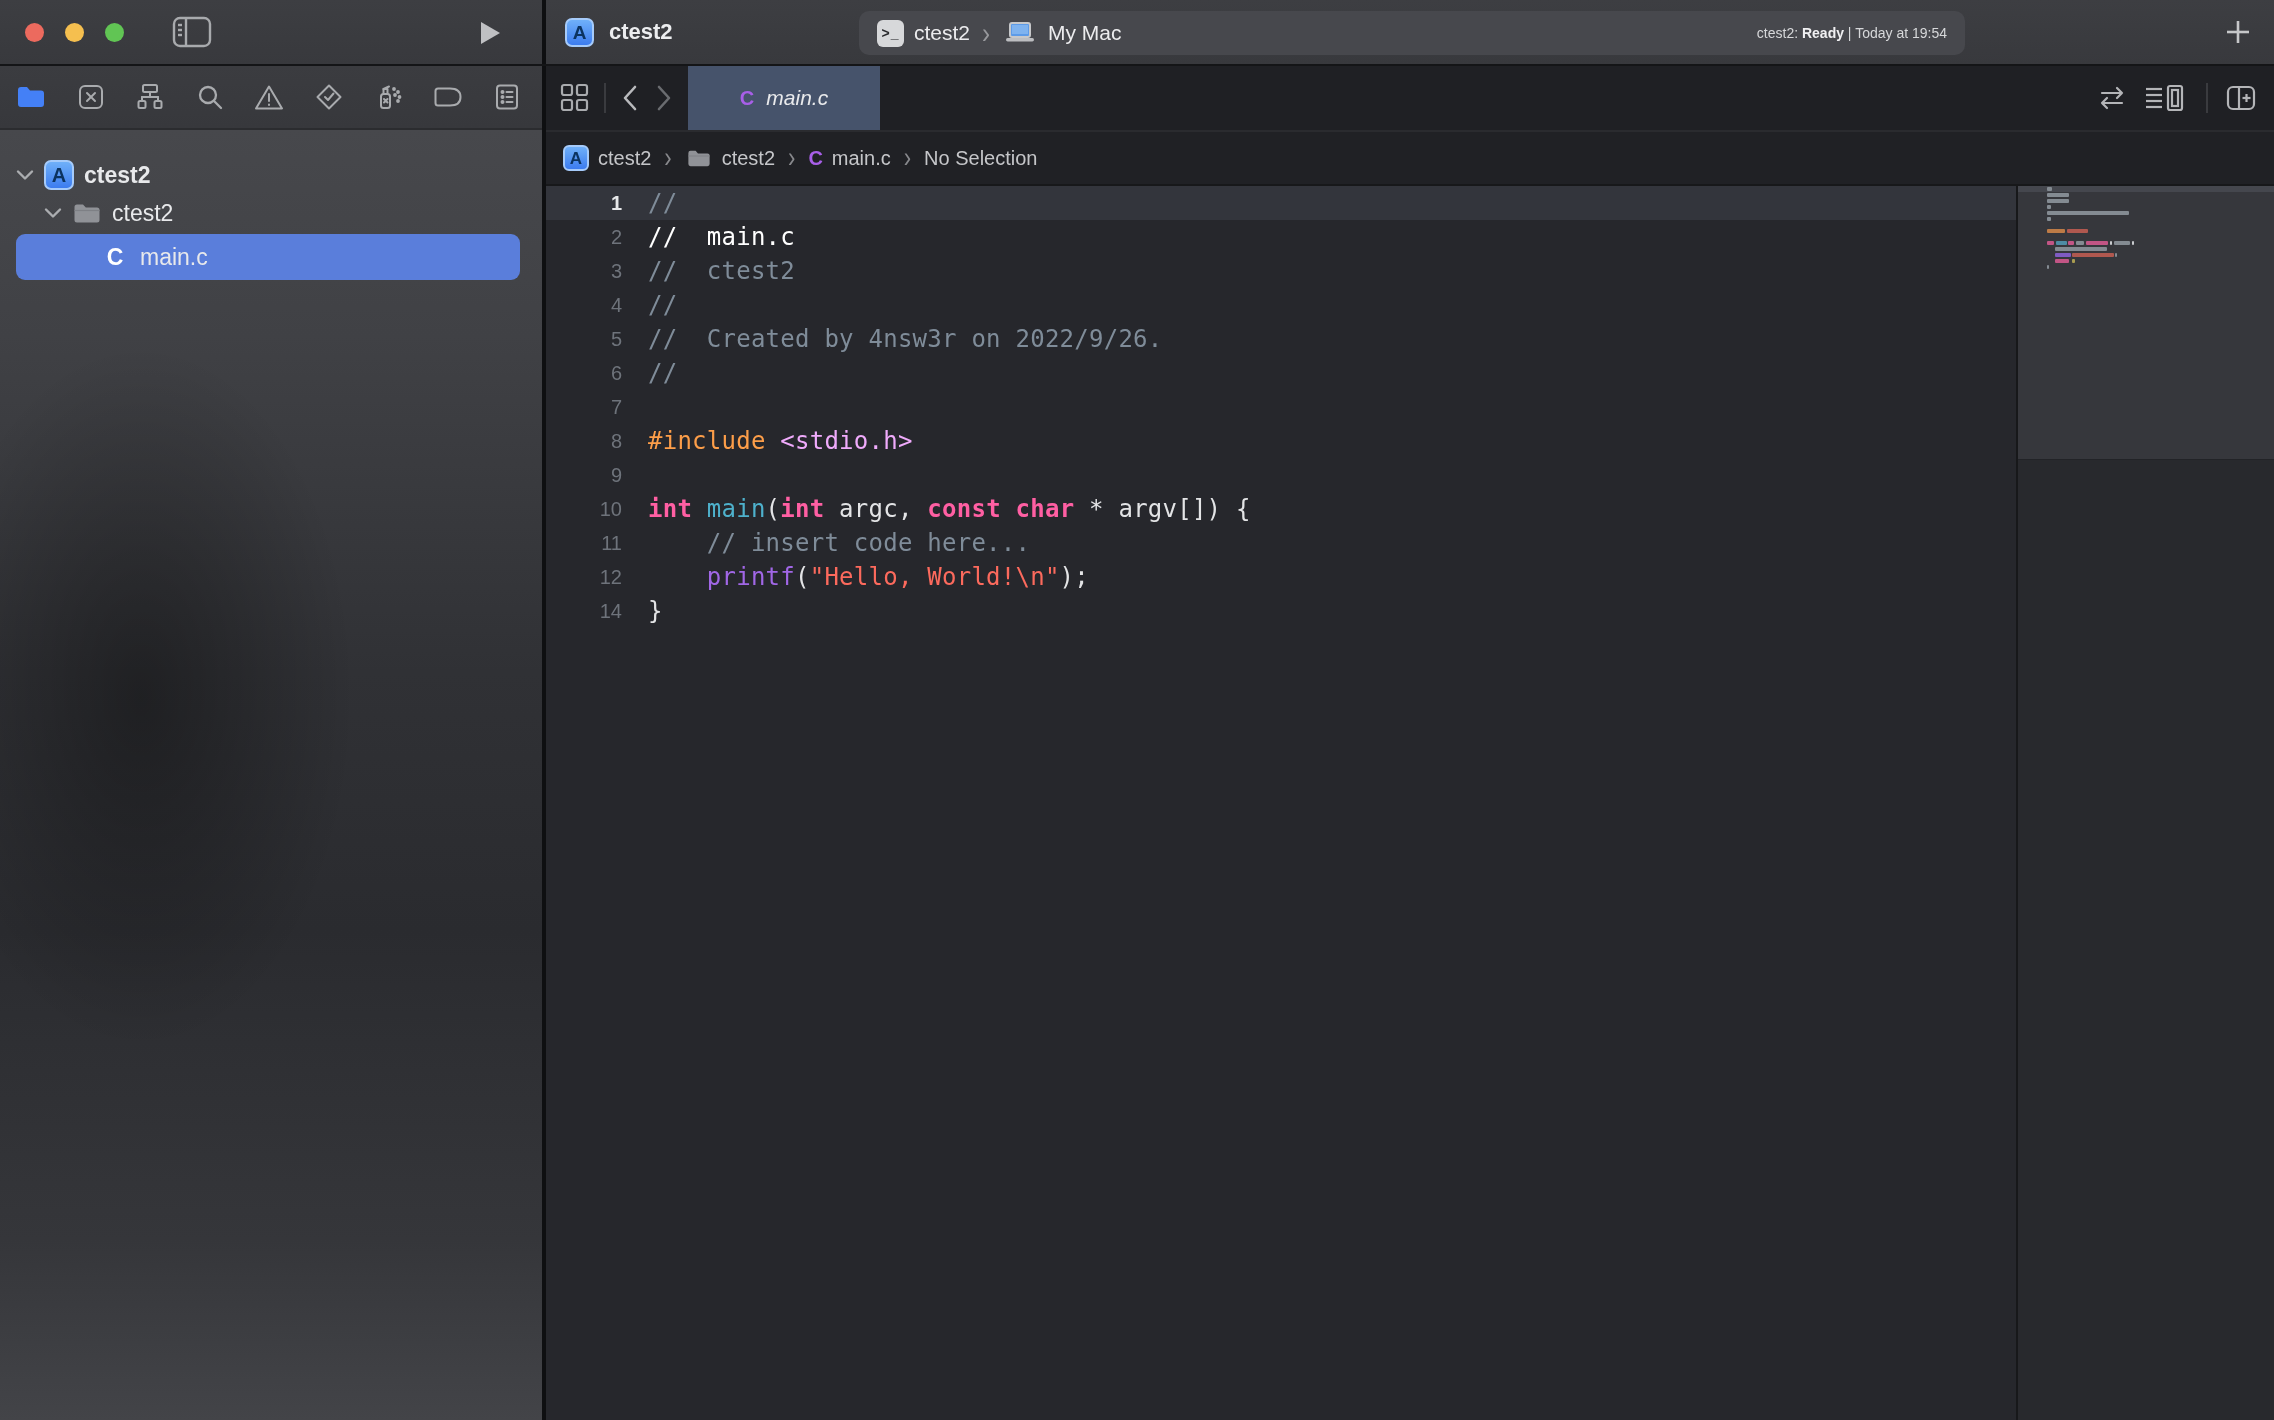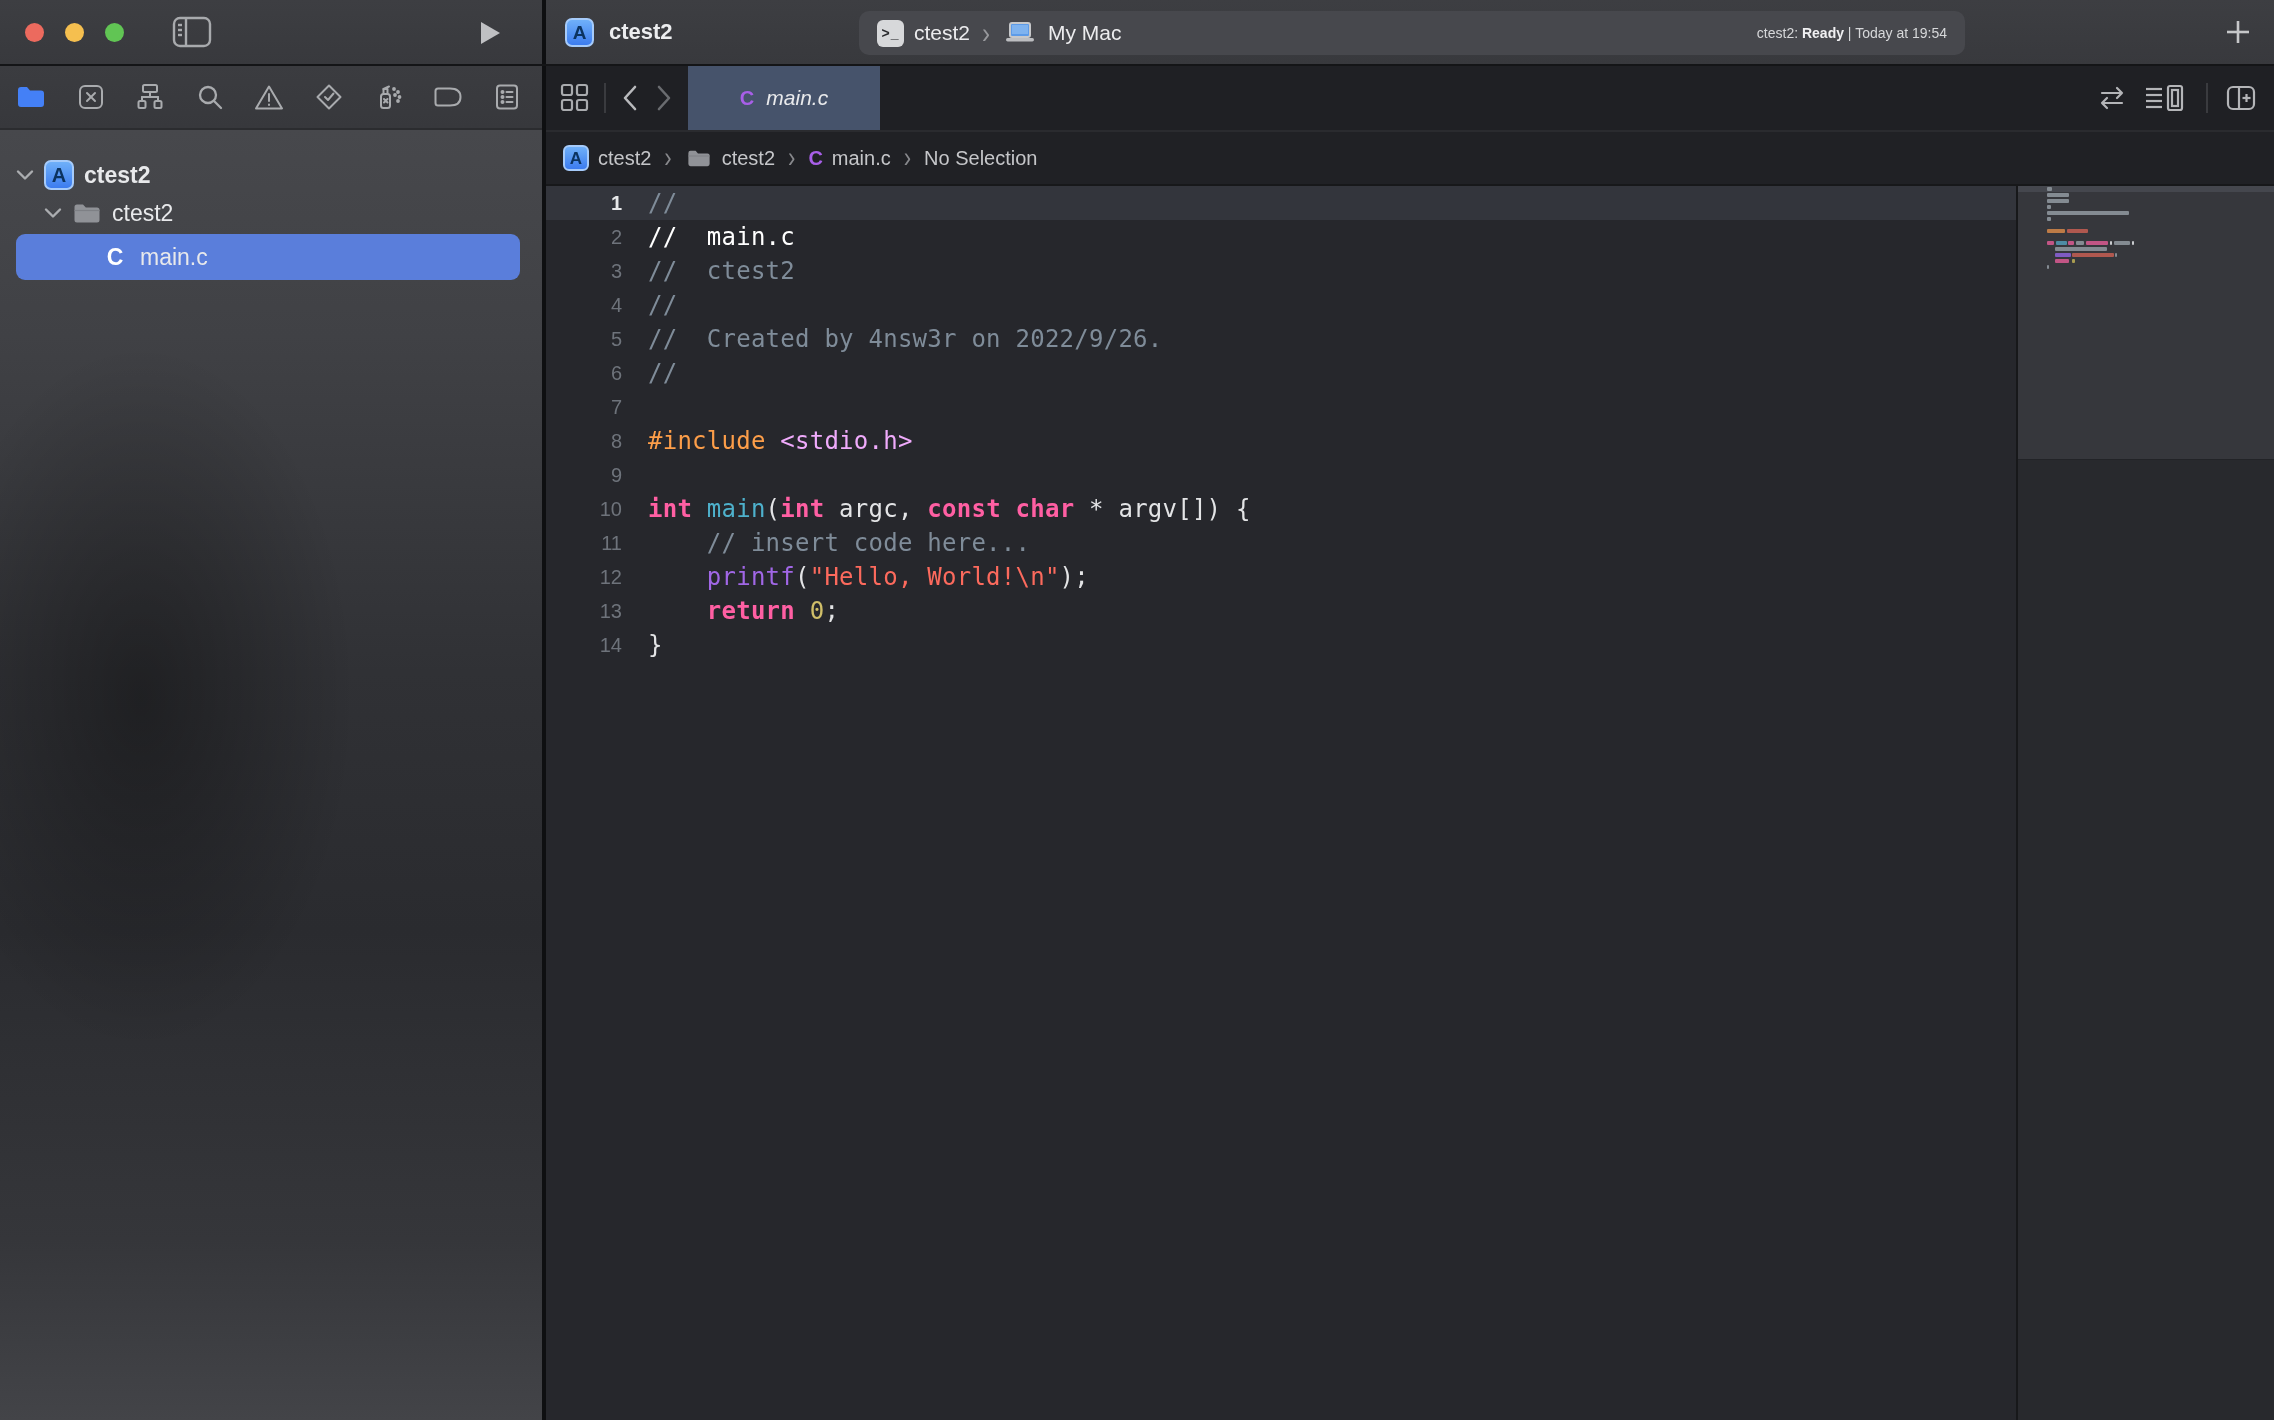--- a/index.html
+++ b/index.html
@@ -350,21 +350,20 @@
             <div class="cline"><span class="gutter">3</span><span class="ctext"><span style="color: rgb(127, 140, 153);">//  ctest2</span></span></div>
             <div class="cline"><span class="gutter">4</span><span class="ctext"><span style="color: rgb(127, 140, 153);">//</span></span></div>
             <div class="cline"><span class="gutter">5</span><span class="ctext"><span style="color: rgb(127, 140, 153);">//  Created by 4nsw3r on 2022/9/26.</span></span></div>
             <div class="cline"><span class="gutter">6</span><span class="ctext"><span style="color: rgb(127, 140, 153);">//</span></span></div>
             <div class="cline"><span class="gutter">7</span><span class="ctext"></span></div>
             <div class="cline"><span class="gutter">8</span><span class="ctext"><span style="color: rgb(253, 158, 73);">#include</span><span style="color: rgb(227, 228, 230);"> </span><span style="color: #f0abfc;">&lt;stdio.h&gt;</span></span></div>
             <div class="cline"><span class="gutter">9</span><span class="ctext"></span></div>
             <div class="cline"><span class="gutter">10</span><span class="ctext"><span style="color: rgb(255, 95, 163); font-weight: bold;">int</span><span style="color: rgb(227, 228, 230);"> </span><span style="color: rgb(78, 177, 204);">main</span><span style="color: rgb(227, 228, 230);">(</span><span style="color: rgb(255, 95, 163); font-weight: bold;">int</span><span style="color: rgb(227, 228, 230);"> argc, </span><span style="color: rgb(255, 95, 163); font-weight: bold;">const</span><span style="color: rgb(227, 228, 230);"> </span><span style="color: rgb(255, 95, 163); font-weight: bold;">char</span><span style="color: rgb(227, 228, 230);"> * argv[]) {</span></span></div>
             <div class="cline"><span class="gutter">11</span><span class="ctext"><span style="color: rgb(227, 228, 230);">    </span><span style="color: rgb(127, 140, 153);">// insert code here...</span></span></div>
             <div class="cline"><span class="gutter">12</span><span class="ctext"><span style="color: rgb(227, 228, 230);">    </span><span style="color: rgb(161, 103, 230);">printf</span><span style="color: rgb(227, 228, 230);">(</span><span style="color: rgb(252, 106, 93);">"Hello, World!\n"</span><span style="color: rgb(227, 228, 230);">);</span></span></div>
-            <div class="cline"><span class="gutter">13</span><span class="ctext"><span style="color: rgb(227, 228, 230);">    </span><span style="color: rgb(255, 95, 163); font-weight: bold;">return</span><span style="color: rgb(227, 228, 230);"> </span><span style="color: rgb(208, 191, 105);">0</span><span style="color: rgb(227, 228, 230);">;</span></span></div>
             <div class="cline"><span class="gutter">14</span><span class="ctext"><span style="color: rgb(227, 228, 230);">}</span></span></div>
           </div>
         <div class="mm-divider"></div>
         <div class="minimap">
           <div class="mm-visible"></div>
           <div class="mm-rows" id="mmrows">
               <div class="mm-row mm-band" style="top: 0px;">
                 <span class="mm-bar" style="left: 29px; width: 5px; background: rgb(132, 139, 146);"></span>
               </div>
               <div class="mm-row" style="top: 6px;">

